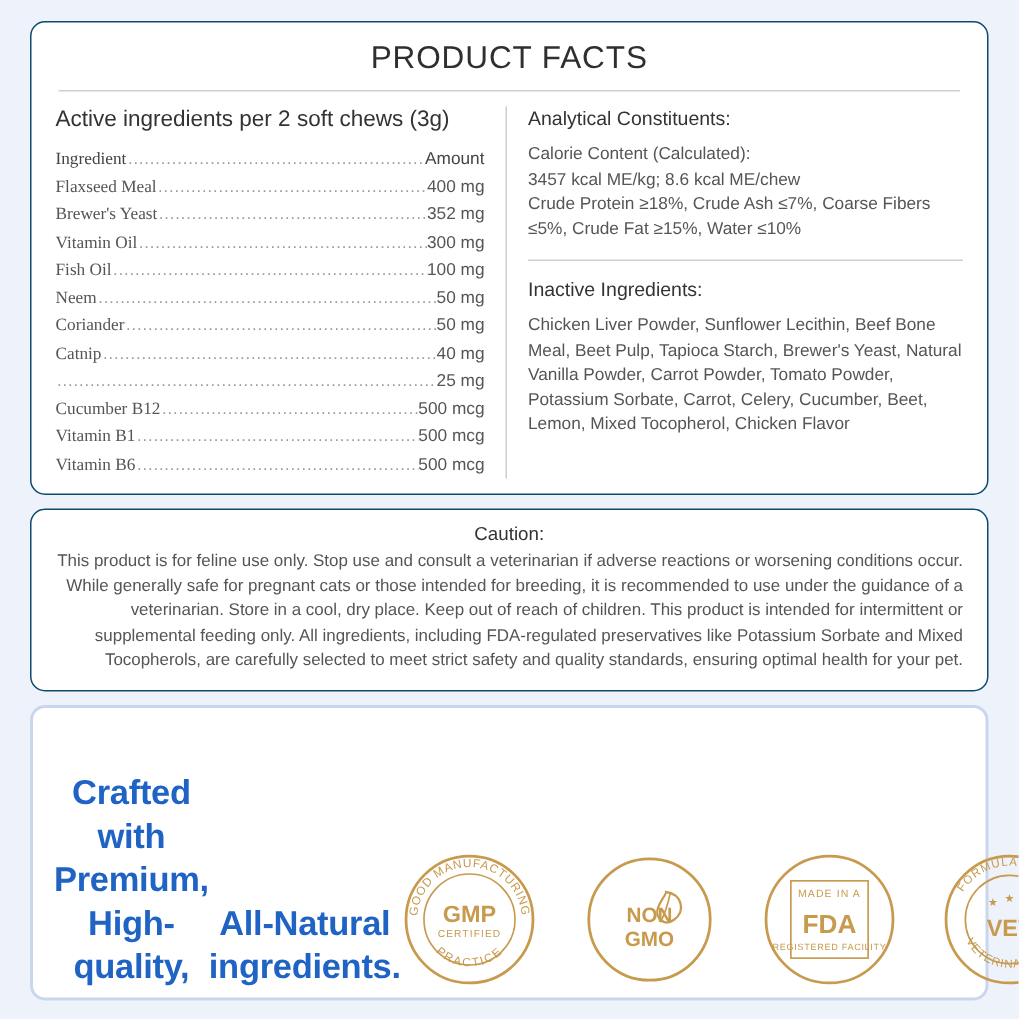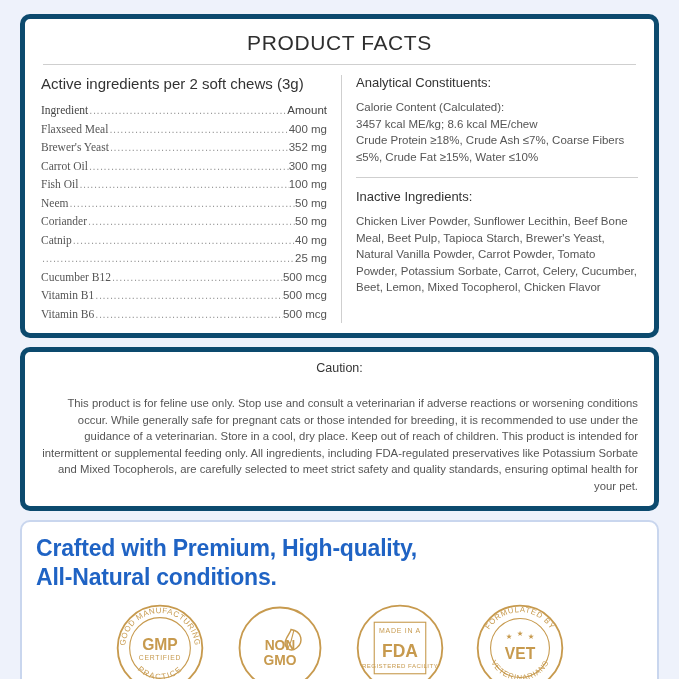--- a/index.html
+++ b/index.html
@@ -20,21 +20,21 @@
     height: 679px;
     box-sizing: border-box;
     padding: 14px 20px 12px 20px;
     display: flex;
     flex-direction: column;
     gap: 9px;
   }
 
   .card {
     background: #ffffff;
-    border: 5px solid #0c4a6e;
+    border: 1px solid #0c4a6e;
     border-radius: 10px;
     box-sizing: border-box;
   }
 
   
   .facts {
     padding: 12px 16px 10px 16px;
   }
   .facts-title {
     text-align: center;
@@ -122,37 +122,37 @@
   }
 
   
   .caution {
     padding: 9px 16px 11px 16px;
   }
   .caution-title {
     text-align: center;
     font-size: 12.5px;
     color: #333;
-    margin-bottom: 20px;
+    margin-bottom: 3px;
   }
   .caution-body {
     font-size: 11.3px;
     line-height: 16.6px;
     color: #555;
     text-align: right;
   }
 
   
   .banner {
     flex: 1 1 auto;
     border: 2px solid #c9d6ee;
     padding: 12px 14px 6px 14px;
     display: flex;
-    flex-direction: column;
-    align-items: flex-start;
+    flex-direction: row;
+    align-items: flex-end;
   }
   .banner-line {
     color: #1f63c4;
     font-size: 23px;
     font-weight: bold;
     text-align: center;
     line-height: 29px;
     letter-spacing: -0.2px;
   }
   .badges {
@@ -196,21 +196,21 @@
           <span class="ing-name">Flaxseed Meal</span>
           <span class="dots">..........................................................................................</span>
           <span class="ing-amt">400 mg</span>
         </div>
         <div class="ing-row">
           <span class="ing-name">Brewer's Yeast</span>
           <span class="dots">..........................................................................................</span>
           <span class="ing-amt">352 mg</span>
         </div>
         <div class="ing-row">
-          <span class="ing-name">Carrot Oil</span>
+          <span class="ing-name">Vitamin Oil</span>
           <span class="dots">..........................................................................................</span>
           <span class="ing-amt">300 mg</span>
         </div>
         <div class="ing-row">
           <span class="ing-name">Fish Oil</span>
           <span class="dots">..........................................................................................</span>
           <span class="ing-amt">100 mg</span>
         </div>
         <div class="ing-row">
           <span class="ing-name">Neem</span>
@@ -265,21 +265,21 @@
     </div>
   </div>
 
   <div class="card caution">
     <div class="caution-title">Caution:</div>
     <div class="caution-body">This product is for feline use only. Stop use and consult a veterinarian if adverse reactions or worsening conditions occur. While generally safe for pregnant cats or those intended for breeding, it is recommended to use under the guidance of a veterinarian. Store in a cool, dry place. Keep out of reach of children. This product is intended for intermittent or supplemental feeding only. All ingredients, including FDA-regulated preservatives like Potassium Sorbate and Mixed Tocopherols, are carefully selected to meet strict safety and quality standards, ensuring optimal health for your pet.</div>
   </div>
 
   <div class="card banner">
     <div class="banner-line">Crafted with Premium, High-quality,</div>
-    <div class="banner-line">All-Natural conditions.</div>
+    <div class="banner-line">All-Natural ingredients.</div>
 
     <div class="badges">
 
       <div class="badge">
         <svg viewBox="0 0 100 100" width="92" height="92" aria-hidden="true">
           <defs>
             <path id="gmpTop" d="M 12,50 A 38,38 0 0 1 88,50"></path>
             <path id="gmpBot" d="M 16,50 A 34,34 0 0 0 84,50"></path>
           </defs>
           <circle cx="50" cy="50" r="46" fill="none" stroke="#c79a4e" stroke-width="2"></circle>

